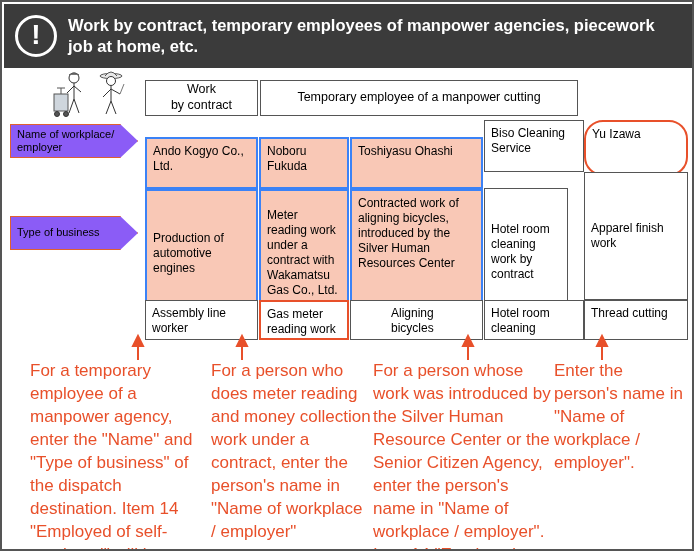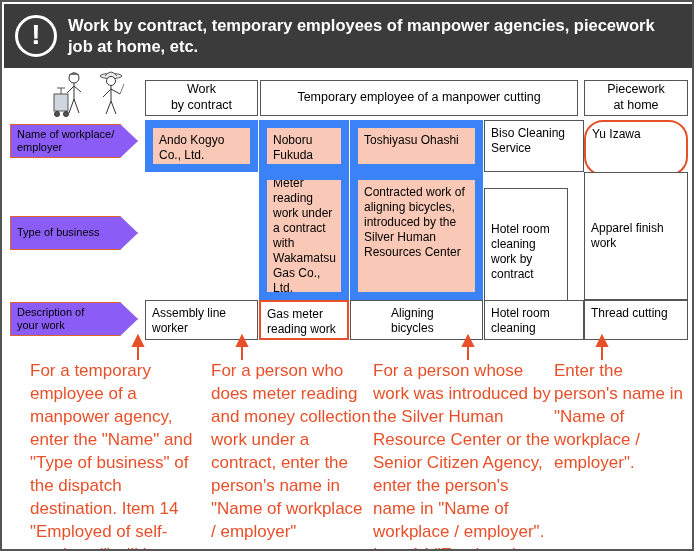--- a/index.html
+++ b/index.html
@@ -116,22 +116,23 @@
     box-sizing: border-box;
     border: 1px solid #555555;
     background: #ffffff;
     font-size: 12px;
     line-height: 1.25;
     color: #000000;
     padding: 5px 6px;
     overflow: hidden;
   }
   .cell.hl {
-    border: 8px solid #3b82f6;
+    border: 2px solid #3b82f6;
     background: #f9c8b6;
+    margin-top: 17px;
   }
   .cell.hl-white {
     border: 2px solid #e8502a;
     background: #ffffff;
   }
 
   
   
   #c1r1 { left: 143px; top: 118px; width: 113px; height: 52px; }
   #c1r2 { left: 143px; top: 170px; width: 113px; height: 128px; }
@@ -211,38 +212,31 @@
     </g>
   </svg>
 
   <div class="grouphdr" id="hdr-contract">
     <span style="white-space:pre-line">Work
 by contract</span>
   </div>
   <div class="grouphdr" id="hdr-agency">
     <span style="white-space:pre-line">Temporary employee of a manpower cutting</span>
   </div>
-  <div class="grouphdr" id="hdr-piece">
-    <span style="white-space:pre-line">Piecework
-at home</span>
-  </div>
 
   <div class="rowlabel" id="lbl-name">
     <span style="white-space:pre-line">Name of workplace/
 employer</span>
   </div>
   <div class="rowlabel" id="lbl-type">
     <span style="white-space:pre-line">Type of business</span>
   </div>
-  <div class="rowlabel" id="lbl-desc">
-    <span style="white-space:pre-line">Description of
-your work</span>
-  </div>
 
   <div class="cell hl" id="c1r1">Ando Kogyo Co., Ltd.</div>
+  <div class="cell hl mid" id="c1r2">Production of automotive engines</div>
   <div class="cell" id="c1r3">Assembly line worker</div>
 
   <div class="cell hl" id="c2r1">Noboru Fukuda</div>
   <div class="cell hl mid" id="c2r2">Meter reading work under a contract with Wakamatsu Gas Co., Ltd.</div>
   <div class="cell hl-white" id="c2r3">Gas meter reading work</div>
 
   <div class="cell hl" id="c3r1">Toshiyasu Ohashi</div>
   <div class="cell hl" id="c3r2">Contracted work of aligning bicycles, introduced by the Silver Human Resources Center</div>
   <div class="cell" id="c3r3">Aligning bicycles</div>
 

